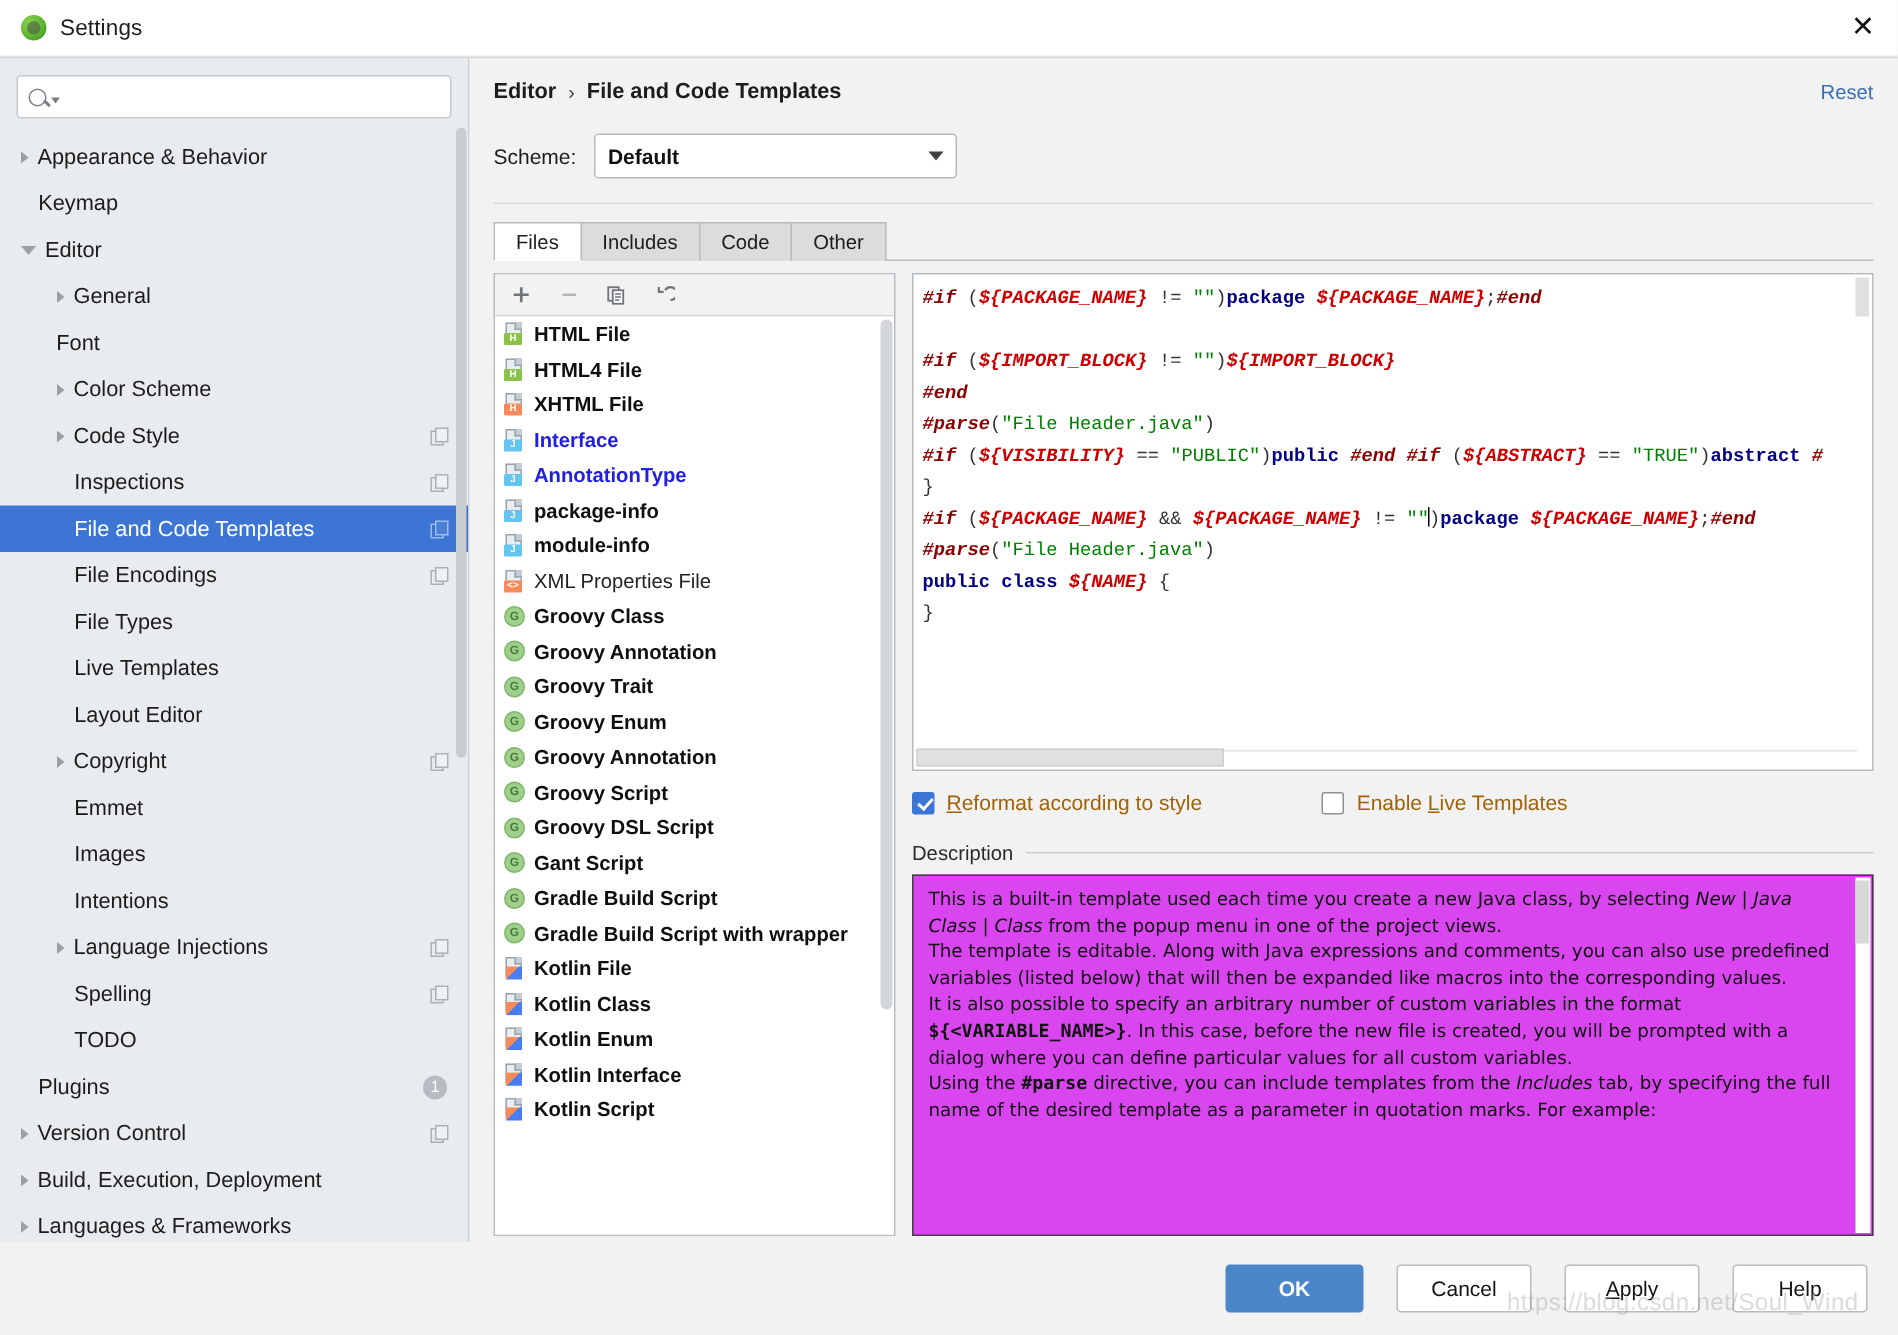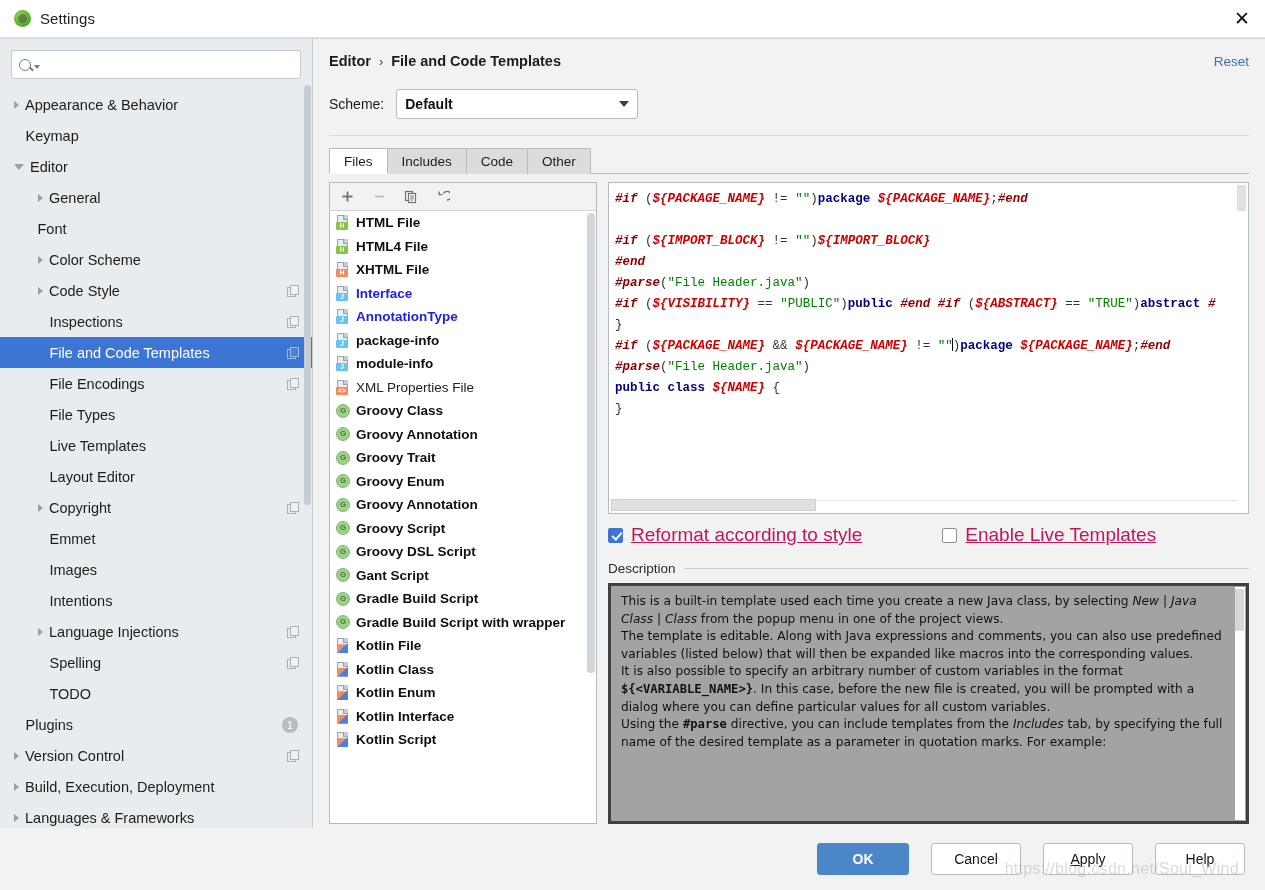--- a/index.html
+++ b/index.html
@@ -245,30 +245,30 @@
   .chk-wrap { display:flex; align-items:center; cursor:pointer; }
   .chk {
     width:15px;height:15px;border:1px solid #8b9197;background:#fff;border-radius:2px;
     margin-right:8px; flex:0 0 auto; position:relative;
   }
   .chk.on { background:#3d75d4; border-color:#3d75d4; }
   .chk.on::after {
     content:""; position:absolute; left:4.5px; top:1.5px; width:4px;height:8px;
     border:solid #fff; border-width:0 2px 2px 0; transform:rotate(42deg);
   }
-  .chk-label { font-size:19px; color:#be185d;text-decoration:underline; }
+  .chk-label { font-size:14px; color:#a16207; }
   .chk-label u { text-decoration: underline; }
   .gap { width: 80px; }
 
   .desc-legend { display:flex; align-items:center; height:24px; margin-top:4px;}
   .desc-legend span { font-size:13.5px; color:#2b2b2b; margin-right:8px;}
   .desc-legend .line { flex:1; height:1px; background:#c9cdd0; }
 
   .desc-box {
-    flex:1; min-height:0; border:3px solid #404040; background:#a3a3a3;
+    flex:1; min-height:0; border:1px solid #404040; background:#d946ef;
     position:relative; overflow:hidden; margin-top:3px;
   }
   .desc-text {
     padding: 7px 22px 6px 10px;
     font-family:"DejaVu Sans", sans-serif;
     font-size: 12.2px; line-height: 17.6px; color:#111;
   }
   .desc-text i { font-style: italic; }
   .desc-text b { font-weight: bold; font-family:"DejaVu Sans Mono", monospace; }
   .desc-vsb-track { position:absolute; right:1px; top:1px; bottom:1px; width:10px; background:#fff;}

